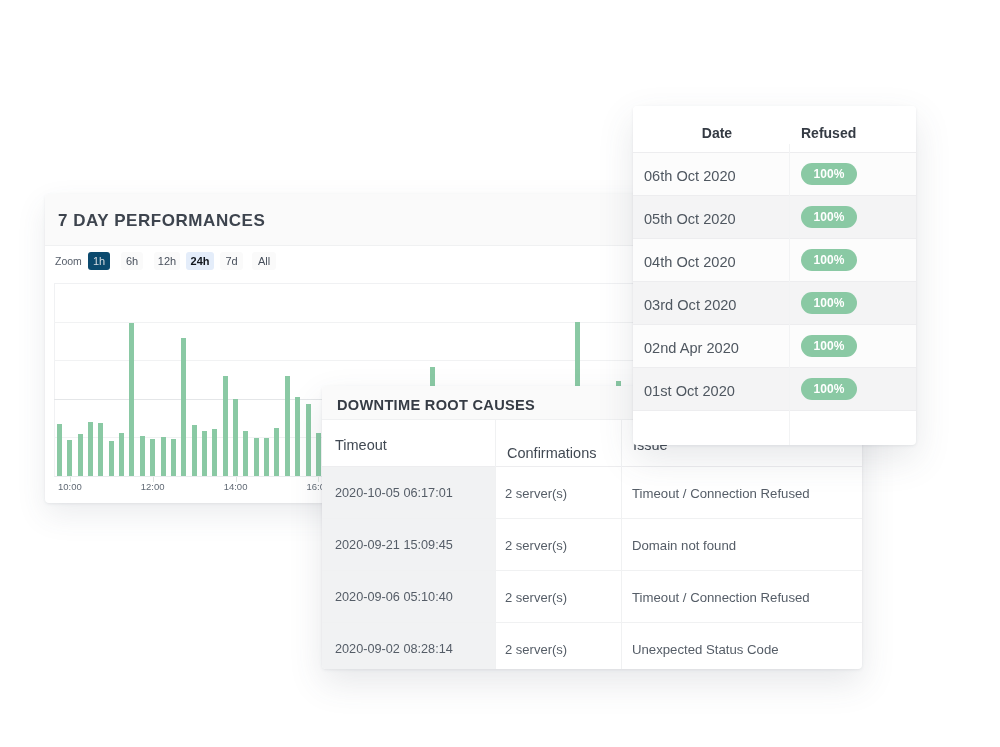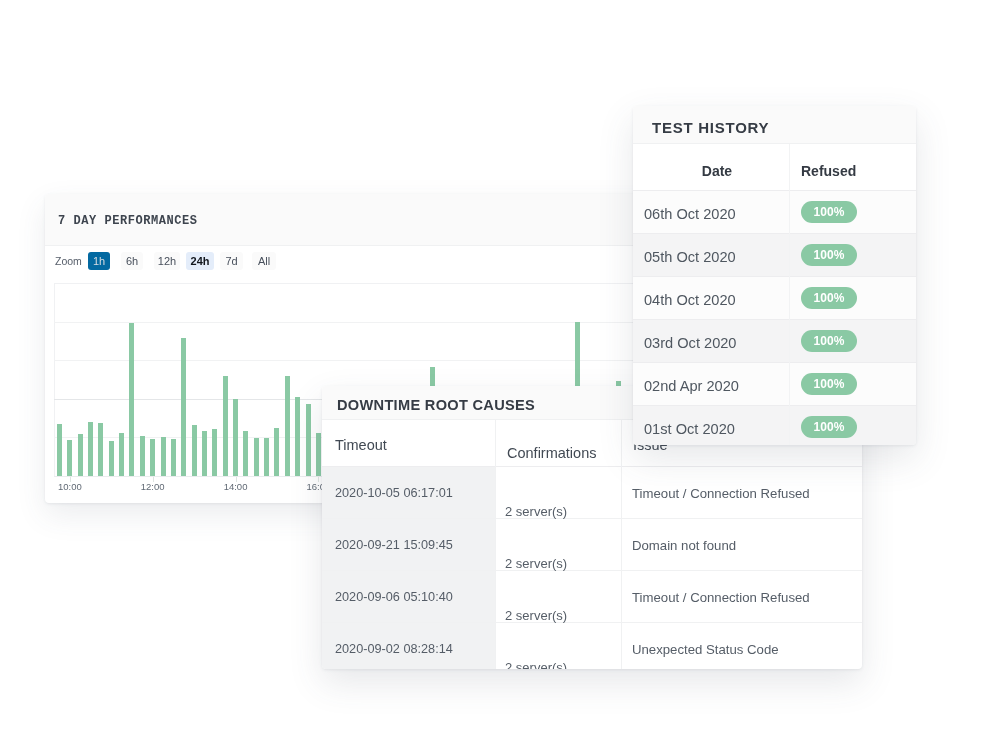--- a/index.html
+++ b/index.html
@@ -8,32 +8,32 @@
        -webkit-font-smoothing:antialiased;}
   .stage{position:absolute;left:0;top:0;width:1000px;height:747px;}
   .card{position:absolute;background:#fff;border-radius:4px;}
 
   
   #chart-card{left:45px;top:194px;width:635px;height:309px;z-index:1;
      box-shadow:0 1px 3px rgba(70,80,95,.10), 0 12px 30px rgba(70,80,95,.10);
      overflow:hidden;}
   .chart-head{height:51px;display:flex;align-items:center;padding-left:13px;
      background:#fafafa;border-bottom:1px solid #f0f1f2;}
-  .chart-title{font-size:12px;font-weight:700;letter-spacing:.55px;color:#3d444e;position:relative;top:1px;font-family:Liberation Mono, monospace;}
+  .chart-title{font-size:17px;font-weight:700;letter-spacing:.55px;color:#3d444e;position:relative;top:1px;}
   .rangesel{position:absolute;left:10px;top:58px;height:18px;font-size:11px;}
   .rangesel .zl{position:absolute;left:0;top:3px;font-size:10.5px;color:#565e6a;}
   .rangesel .btn{position:absolute;top:0;height:18px;line-height:18px;border-radius:3px;color:#474f5b;
      background:#fafafa;font-size:11px;text-align:center;}
   #rb1{left:33px;width:22px;}
   #rb2{left:66px;width:22px;}
   #rb3{left:99px;width:26px;}
   #rb4{left:131px;width:28px;}
   #rb5{left:165px;width:23px;}
   #rb6{left:197px;width:24px;}
-  .rangesel .btn.dim{color:#d9dde1;background:#0369a1;}
+  .rangesel .btn.dim{color:#d9dde1;background:#0c4a6e;}
   .rangesel .btn.active{background:#e4edfa;color:#11161d;font-weight:700;}
 
   .plotbox{position:absolute;left:9.4px;top:89px;width:625px;height:194px;}
   .plotframe{position:absolute;left:0;top:0;width:619px;height:193px;
      border-left:1px solid #f0f1f3;border-top:1px solid #f0f1f3;}
   .gridline{position:absolute;left:0;width:619px;height:1px;background:#f1f2f3;}
   .baseline{position:absolute;left:0;width:619px;height:1px;background:#eaecee;top:193px;}
   .bar{position:absolute;width:5px;background:#8ac9a4;}
   .xtick{position:absolute;font-size:9.5px;color:#616a75;top:198px;transform:translateX(-50%);white-space:nowrap;}
   .tickmark{position:absolute;top:194px;width:1px;height:5px;background:#dfe5e2;}
@@ -45,21 +45,21 @@
   .dt-head{height:33px;display:flex;align-items:center;padding-left:15px;
      background:#fafafa;border-bottom:1px solid #f0f1f2;}
   .dt-title{font-size:14.6px;font-weight:700;letter-spacing:.3px;color:#363c45;position:relative;top:2px;}
   .dt-colrow{height:45.5px;display:flex;align-items:center;background:#fff;border-bottom:1px solid #ededef;}
   .dt-colrow .d1{width:173px;padding-left:13px;box-sizing:border-box;}
   .dt-colrow .d2{width:126px;padding-left:12px;box-sizing:border-box;margin-top:16px;}
   .dt-colrow .d3{padding-left:12px;}
   .dt-colrow span{font-size:14.5px;color:#414953;position:relative;top:2px;}
   .dt-row{height:51px;display:flex;align-items:stretch;border-bottom:1px solid #f0f1f2;}
   .dt-row .d1{width:173px;padding-left:13px;box-sizing:border-box;background:#f1f2f3;display:flex;align-items:center;}
-  .dt-row .d2{width:126px;padding-left:10px;box-sizing:border-box;display:flex;align-items:flex-end;}
+  .dt-row .d2{width:126px;padding-left:10px;box-sizing:border-box;display:flex;align-items:center;}
   .dt-row .d3{padding-left:11px;display:flex;align-items:center;}
   .dt-row .d3 span{font-size:13.2px;}
   .dt-row .d2 span{font-size:13px;}
   .dt-row span{font-size:12.7px;color:#555d67;position:relative;top:1px;}
   .dtsep{position:absolute;top:33px;bottom:0;width:1px;background:#f0f1f2;}
 
   
   #history-card{left:633px;top:106px;width:283px;height:339px;z-index:3;
      box-shadow:0 1px 3px rgba(70,80,95,.10), 0 14px 36px rgba(70,80,95,.13);
      overflow:hidden;}
@@ -223,23 +223,20 @@
             <span>2 server(s)</span>
           </div>
           <div class="d3">
             <span>Unexpected Status Code</span>
           </div>
         </div>
       </div>
   </div>
 
   <div class="card" id="history-card">
-    <div class="hist-head">
-      <span class="hist-title">TEST HISTORY</span>
-    </div>
     <div class="vsep"></div>
     <div class="hist-colrow">
       <div class="c1"><span>Date</span></div>
       <div class="c2"><span>Refused</span></div>
     </div>
     <div id="hist-body">
         <div class="hist-row">
           <div class="c1">06th Oct 2020</div>
           <div class="c2"><span class="badge" style="background: rgb(138, 201, 164);">100%</span></div>
         </div>

